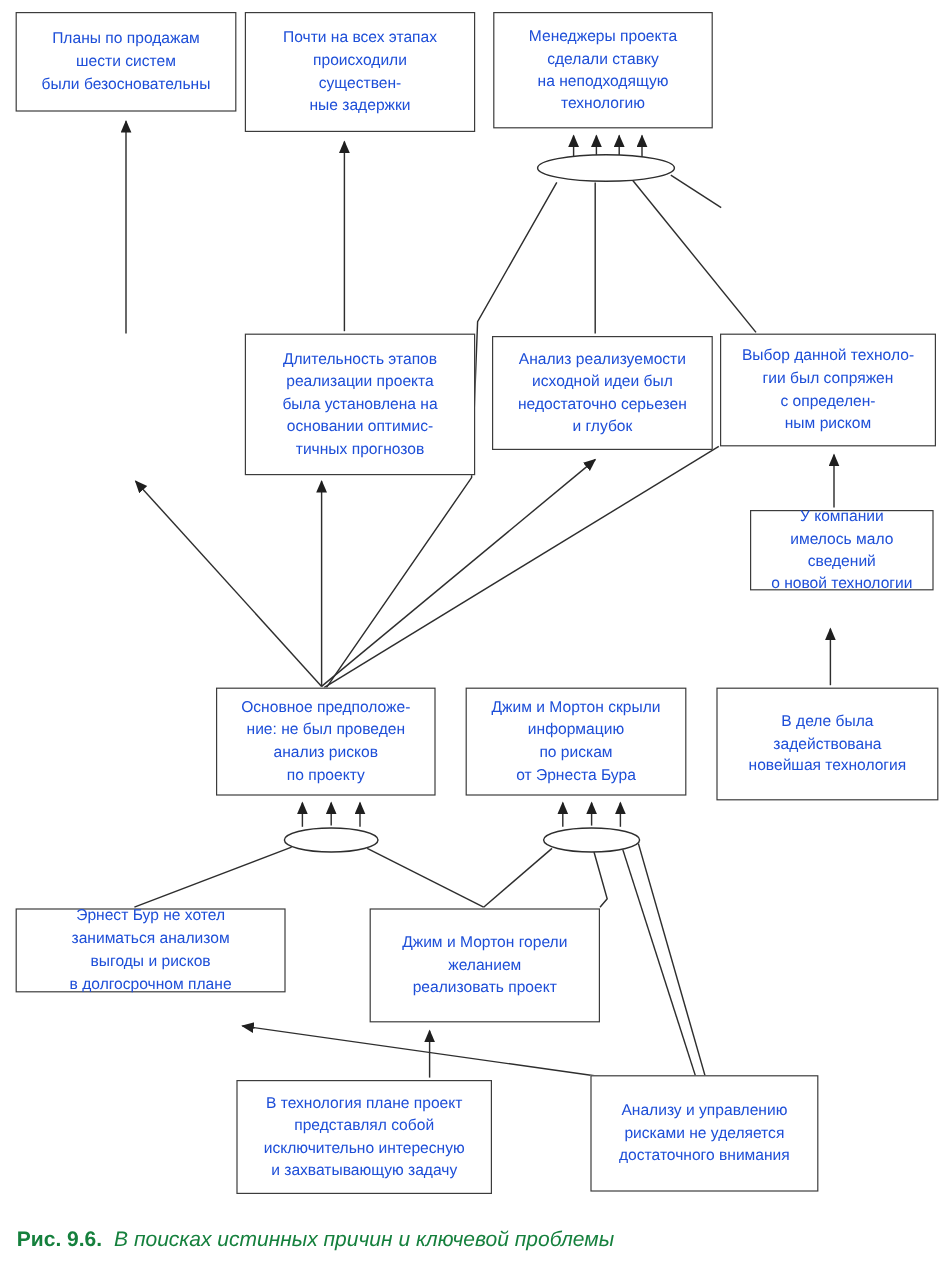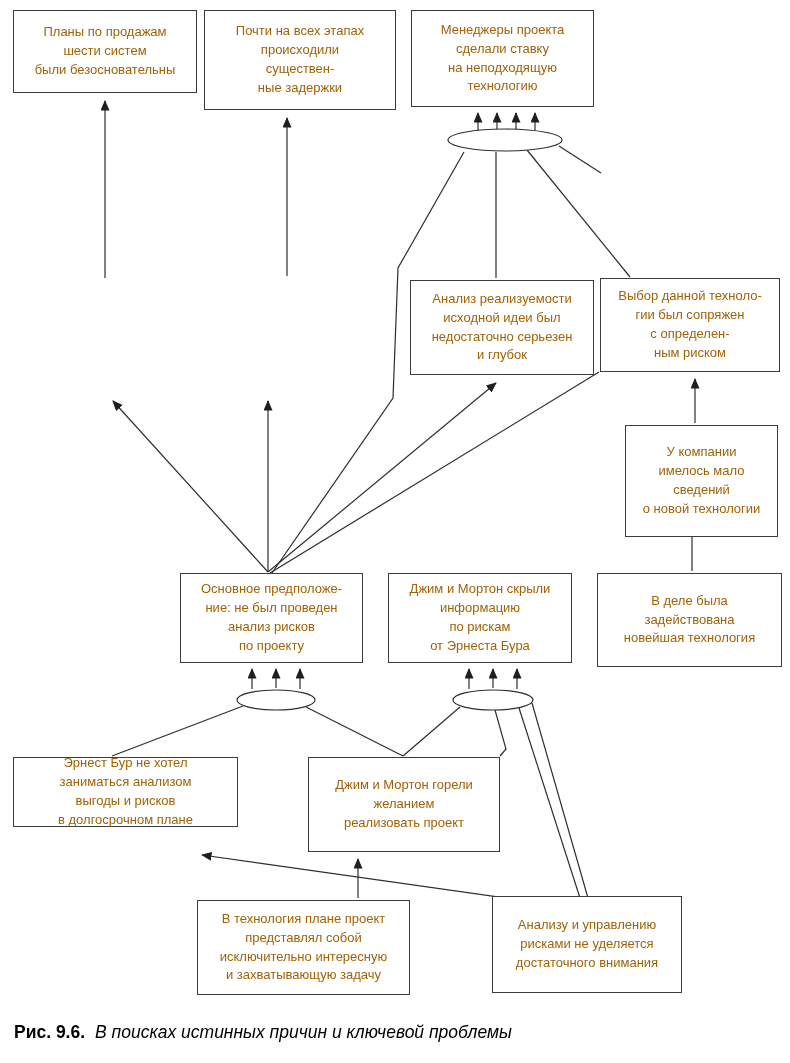--- a/index.html
+++ b/index.html
@@ -6,26 +6,26 @@
   .stage{
     position:relative;width:790px;height:1063px;background:#ffffff;overflow:hidden;
     font-family:"Liberation Sans","DejaVu Sans",sans-serif;
   }
   .layer{position:absolute;left:0;top:0;}
   .node{
     position:absolute;box-sizing:border-box;
     border:1.4px solid #3c3c3c;background:#ffffff;
     display:flex;align-items:center;justify-content:center;
     text-align:center;white-space:pre-line;
-    font-size:13px;line-height:1.45;color:#a16207;font-weight:500;
+    font-size:13px;line-height:1.45;color:#1d4ed8;font-weight:500;
     padding:2px 3px;
   }
   .caption{
     position:absolute;left:14px;top:1022px;width:770px;
-    font-size:17.5px;color:#000000;
+    font-size:17.5px;color:#15803d;
   }
   .caption .lbl{font-weight:bold;margin-right:10px;}
   .caption .txt{font-style:italic;}
   svg line, svg polyline, svg ellipse{stroke:#2e2e2e;stroke-width:1.2;fill:none;}
   svg ellipse{fill:#ffffff;}
 </style>
 </head>
 <body>
 
 <div class="stage">
@@ -102,29 +102,34 @@
 шести систем
 были безосновательны</div>
   <div class="node" style="left:204px;top:10px;width:192px;height:100px">Почти на всех этапах
 происходили
 существен-
 ные задержки</div>
   <div class="node" style="left:411px;top:10px;width:183px;height:97px">Менеджеры проекта
 сделали ставку
 на неподходящую
 технологию</div>
+  <div class="node" style="left:204px;top:278px;width:192px;height:118px">Длительность этапов
+реализации проекта
+была установлена на
+основании оптимис-
+тичных прогнозов</div>
   <div class="node" style="left:410px;top:280px;width:184px;height:95px">Анализ реализуемости
 исходной идеи был
 недостаточно серьезен
 и глубок</div>
   <div class="node" style="left:600px;top:278px;width:180px;height:94px">Выбор данной техноло-
 гии был сопряжен
 с определен-
 ным риском</div>
-  <div class="node" style="left:625px;top:425px;width:153px;height:112px">У компании
+  <div class="node" style="left:625px;top:425px;width:153px;height:67px">У компании
 имелось мало
 сведений
 о новой технологии</div>
   <div class="node" style="left:180px;top:573px;width:183px;height:90px">Основное предположе-
 ние: не был проведен
 анализ рисков
 по проекту</div>
   <div class="node" style="left:388px;top:573px;width:184px;height:90px">Джим и Мортон скрыли
 информацию
 по рискам

